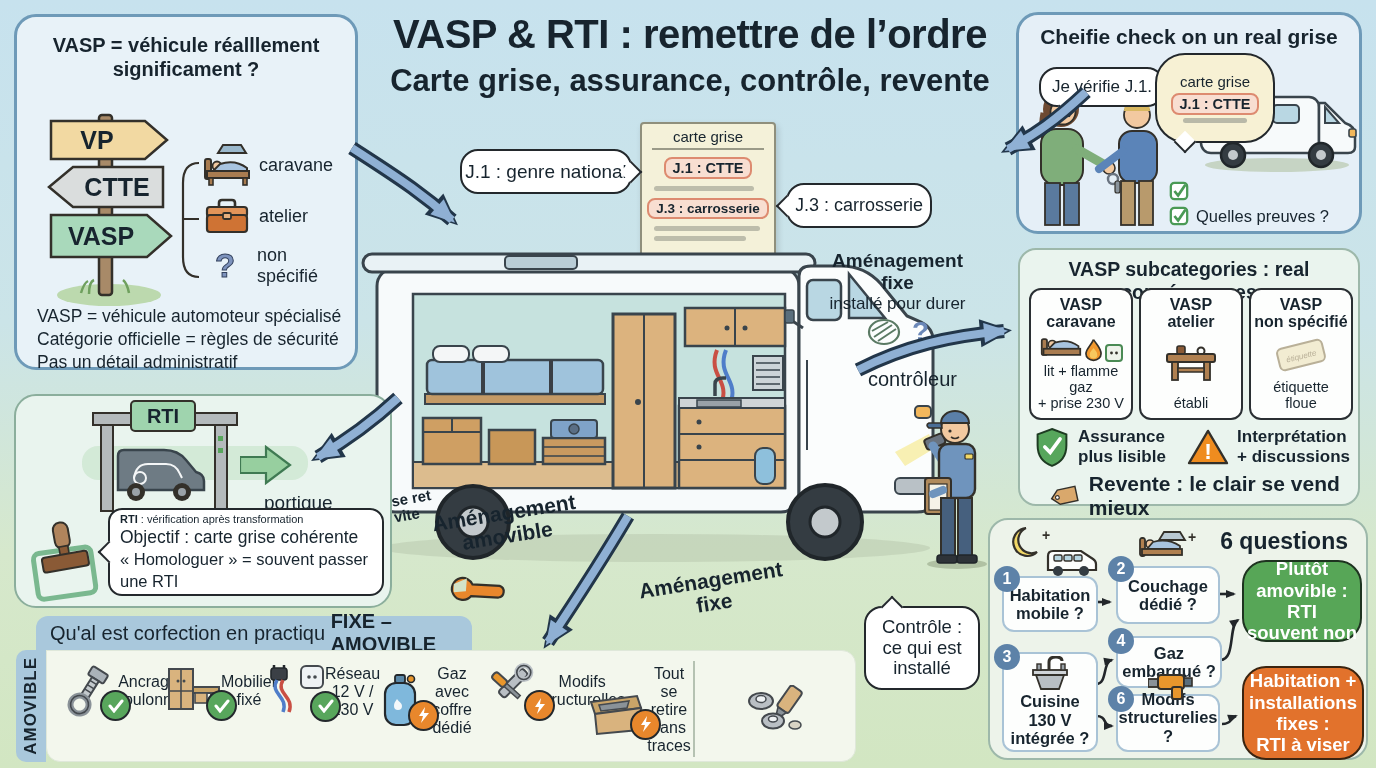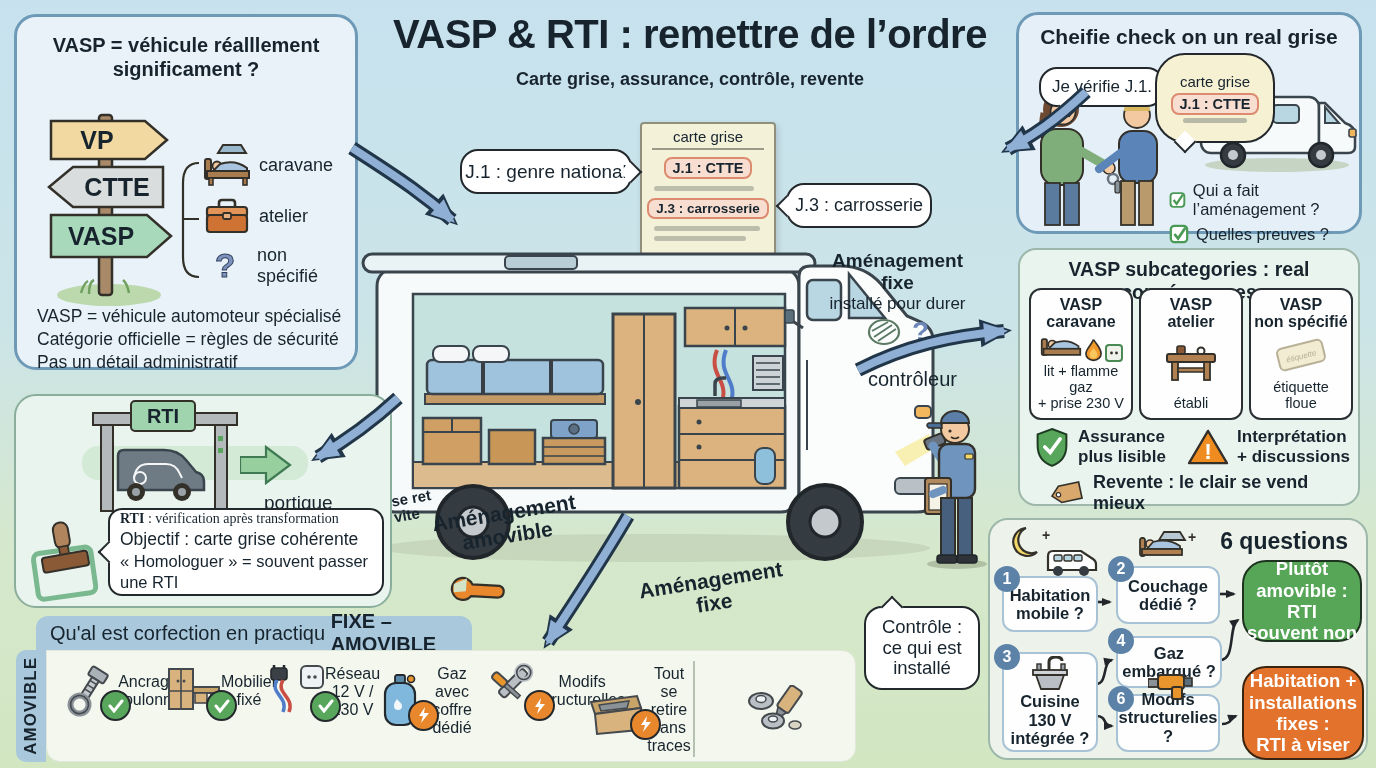--- a/index.html
+++ b/index.html
@@ -75,21 +75,21 @@
       <path d="M398,398 C372,422 342,443 318,457" stroke="#8fb0d4" stroke-width="8" fill="none" marker-end="url(#ahl)"></path>
     </g>
     <g>
       <path d="M628,516 C602,560 572,606 548,642" stroke="#22364a" stroke-width="14" fill="none" marker-end="url(#ahd)"></path>
       <path d="M628,516 C602,560 572,606 548,642" stroke="#8fb0d4" stroke-width="8" fill="none" marker-end="url(#ahl)"></path>
     </g>
   </svg>
 
   <div class="abs" style="left:370px;top:12px;width:640px;text-align:center;z-index:2;">
     <div style="font-size:40px;font-weight:800;letter-spacing:-0.5px;">VASP &amp; RTI : remettre de l’ordre</div>
-    <div style="font-size:18px;font-weight:600;margin-top:12px;">Carte grise, assurance, contrôle, revente</div>
+    <div style="font-size:31px;font-weight:600;margin-top:6px;">Carte grise, assurance, contrôle, revente</div>
   </div>
 
   <div class="panel p-blue" style="left:14px;top:14px;width:344px;height:356px;z-index:3;">
     <div class="pre" style="margin-top:16px;text-align:center;font-size:20px;font-weight:700;line-height:1.22;">VASP = véhicule réalllement
 significament ?</div>
     <svg class="abs" style="left:12px;top:80px;" width="160" height="215" viewBox="0 0 160 215">
       <ellipse cx="80" cy="198" rx="52" ry="11" fill="#bcd9ae"></ellipse>
       <path d="M52,196 q3,-10 7,-12 M60,197 q0,-12 5,-14 M100,196 q-2,-10 -6,-13" stroke="#6fa05e" stroke-width="2.5" fill="none"></path>
       <rect x="70" y="18" width="13" height="180" rx="3" fill="#a88a68" stroke="#33302a" stroke-width="2.5"></rect>
       <g>
@@ -181,21 +181,20 @@
       <span style="font-size:15px;">carte grise</span>
       <span class="hl-row">J.1 : CTTE</span>
       <span style="display:block;width:64px;height:5px;border-radius:3px;background:#b9b9a8;"></span>
     </div>
     <div class="abs" style="left:150px;top:166px;display:flex;flex-direction:column;gap:5px;z-index:5;">
       <div style="display:flex;align-items:center;gap:7px;">
         <svg width="20" height="20" viewBox="0 0 22 22">
             <rect x="2" y="2" width="18" height="18" rx="4" fill="#fff" stroke="#4a9a55" stroke-width="2.5"></rect>
             <path d="M6,11 L10,16 L18,4" stroke="#4a9a55" stroke-width="3" fill="none"></path>
           </svg>
-        <span style="font-size:16.5px;">Qui a fait l’aménagement ?</span>
       </div>
       <div style="display:flex;align-items:flex-end;gap:7px;">
         <svg width="20" height="20" viewBox="0 0 22 22">
             <rect x="2" y="2" width="18" height="18" rx="4" fill="#fff" stroke="#4a9a55" stroke-width="2.5"></rect>
             <path d="M6,11 L10,16 L18,4" stroke="#4a9a55" stroke-width="3" fill="none"></path>
           </svg>
         <span style="font-size:16.5px;">Quelles preuves ?</span>
       </div>
     </div>
   </div>
@@ -351,21 +350,21 @@
       <g transform="rotate(-8 40 62)">
           <rect x="10" y="36" width="58" height="46" rx="6" fill="none" stroke="#7ab88f" stroke-width="5"></rect>
         </g>
       <g transform="rotate(-10 40 45)">
         <rect x="32" y="8" width="15" height="26" rx="7" fill="#b0845c" stroke="#33302a" stroke-width="2"></rect>
         <rect x="35" y="32" width="9" height="9" fill="#8a5a36" stroke="#33302a" stroke-width="1.6"></rect>
         <rect x="16" y="40" width="46" height="15" rx="3" fill="#8a5a36" stroke="#33302a" stroke-width="2"></rect>
       </g>
     </svg>
     <div class="bubble tail-l" style="left:92px;top:112px;width:276px;height:88px;border-radius:14px;flex-direction:column;align-items:flex-start;text-align:left;padding:4px 10px;box-sizing:border-box;justify-content:center;">
-      <div style="font-size:14px;line-height:1.3;font-family:Liberation Serif, serif;">
+      <div style="font-size:11px;line-height:1.3;">
         <span style="font-weight:800;">RTI</span><span> : vérification après transformation</span>
       </div>
       <div style="font-size:17.5px;line-height:1.3;">Objectif : carte grise cohérente</div>
       <div style="font-size:16.5px;line-height:1.3;">« Homologuer » = souvent passer une RTI</div>
     </div>
   </div>
 
   <div class="panel p-green" style="left:1018px;top:248px;width:342px;height:258px;z-index:3;border-radius:18px;">
     <div style="margin-top:8px;text-align:center;font-size:19.5px;font-weight:800;">VASP subcategories : real conséquences</div>
     <div class="abs" style="left:8px;top:38px;width:326px;display:flex;gap:6px;justify-content:center;">
@@ -436,21 +435,21 @@
 + discussions</span>
       </div>
     </div>
     <div class="abs" style="left:30px;top:222px;display:flex;align-items:center;gap:10px;">
       <svg width="34" height="26" viewBox="0 0 40 30">
         <g transform="rotate(-12 20 15)">
           <polygon points="2,15 12,5 37,5 37,25 12,25" fill="#d9a86c" stroke="#33302a" stroke-width="2"></polygon>
           <circle cx="10" cy="15" r="2.6" fill="#fff" stroke="#33302a" stroke-width="1.5"></circle>
         </g>
       </svg>
-      <span style="font-size:18px;font-weight:600;">Revente : le clair se vend mieux</span>
+      <span style="font-size:21px;font-weight:600;">Revente : le clair se vend mieux</span>
     </div>
   </div>
 
   <div class="panel p-green" style="left:988px;top:518px;width:380px;height:242px;z-index:3;border-radius:20px;background:#edf3ea;">
     <div class="abs" style="right:18px;top:8px;font-size:23px;font-weight:800;">6 questions</div>
     <svg class="abs" style="left:0;top:0;" width="380" height="242" viewBox="0 0 380 242">
       <defs>
           <marker id="qh" markerUnits="userSpaceOnUse" markerWidth="12" markerHeight="10" refX="9" refY="5" orient="auto">
             <path d="M1,1 L11,5 L1,9 z" fill="#22262a"></path>
           </marker>

